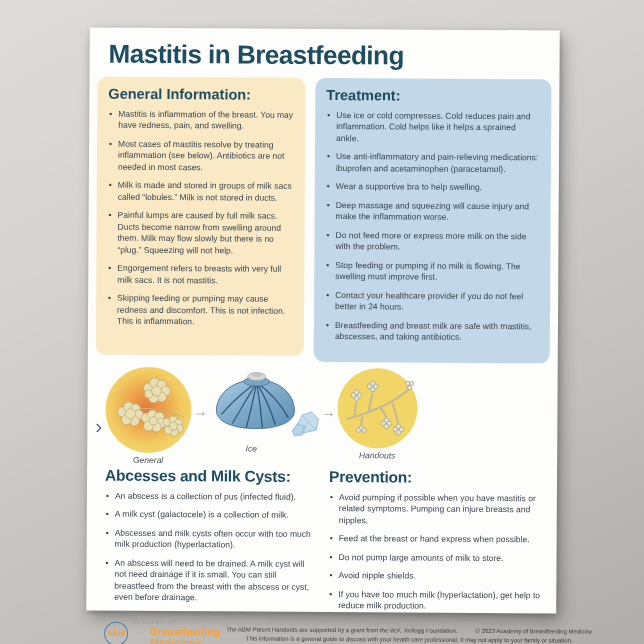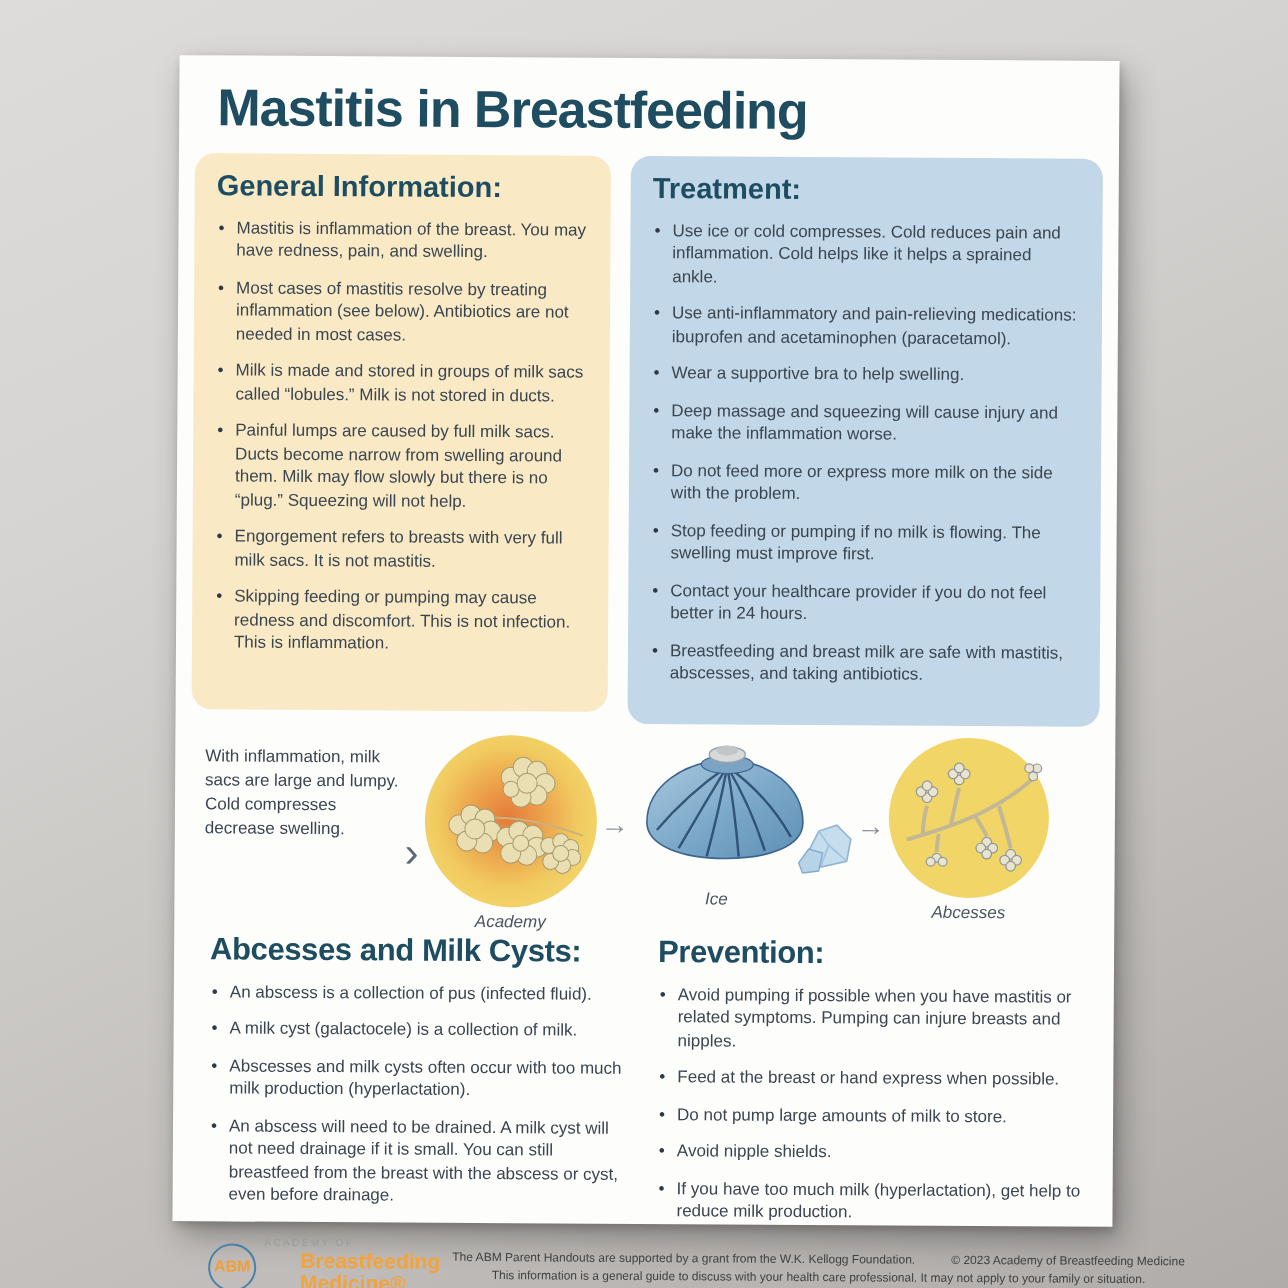--- a/index.html
+++ b/index.html
@@ -82,21 +82,20 @@
         <li>Deep massage and squeezing will cause injury and make the inflammation worse.</li>
         <li>Do not feed more or express more milk on the side with the problem.</li>
         <li>Stop feeding or pumping if no milk is flowing. The swelling must improve first.</li>
         <li>Contact your healthcare provider if you do not feel better in 24 hours.</li>
         <li>Breastfeeding and breast milk are safe with mastitis, abscesses, and taking antibiotics.</li>
       </ul>
     </div>
   </div>
 
   <div class="mid-row">
-    <div class="note-text">With inflammation, milk sacs are large and lumpy. Cold compresses decrease swelling.</div>
     <div class="chevron">›</div>
 
     <div class="figure">
       <svg width="88" height="88" viewBox="0 0 88 88">
         <defs>
           <radialGradient id="g1" cx="48%" cy="48%" r="60%">
             <stop offset="0%" stop-color="#e57b3a"></stop>
             <stop offset="38%" stop-color="#eda54c"></stop>
             <stop offset="68%" stop-color="#f1ca60"></stop>
             <stop offset="100%" stop-color="#f3d96e"></stop>
@@ -129,21 +128,21 @@
           <circle cx="49" cy="55" r="4"></circle>
           <circle cx="63" cy="56" r="4"></circle>
             <circle cx="69" cy="54" r="4"></circle>
             <circle cx="74" cy="57" r="4"></circle>
           <circle cx="75" cy="62" r="4"></circle>
             <circle cx="70" cy="66" r="4"></circle>
             <circle cx="64" cy="64" r="4"></circle>
           <circle cx="69" cy="60" r="4"></circle>
         </g>
       </svg>
-      <div class="cap">Academy</div>
+      <div class="cap">General</div>
     </div>
 
     <div class="flow-arrow">→</div>
 
     <div class="figure">
       <svg width="112" height="76" viewBox="0 0 112 76">
         <defs>
           <linearGradient id="g2" x1="0" y1="0" x2="1" y2="1">
             <stop offset="0%" stop-color="#a9c9e0"></stop>
             <stop offset="55%" stop-color="#7aa7c7"></stop>
@@ -202,21 +201,21 @@
             <circle cx="65" cy="62" r="2.4"></circle>
             <circle cx="62" cy="65" r="2.4"></circle>
           <circle cx="25" cy="61" r="2.2"></circle>
             <circle cx="22" cy="63" r="2.2"></circle>
             <circle cx="28" cy="63" r="2.2"></circle>
           <circle cx="73" cy="20" r="2.2"></circle>
             <circle cx="75" cy="16" r="2.2"></circle>
             <circle cx="71" cy="16" r="2.2"></circle>
         </g>
       </svg>
-      <div class="cap">Abcesses</div>
+      <div class="cap">Handouts</div>
     </div>
   </div>
 
   <div class="bottom-cols">
     <div class="bcol-left">
       <h2>Abcesses and Milk Cysts:</h2>
       <ul class="bullets">
         <li>An abscess is a collection of pus (infected fluid).</li>
         <li>A milk cyst (galactocele) is a collection of milk.</li>
         <li>Abscesses and milk cysts often occur with too much milk production (hyperlactation).</li>

